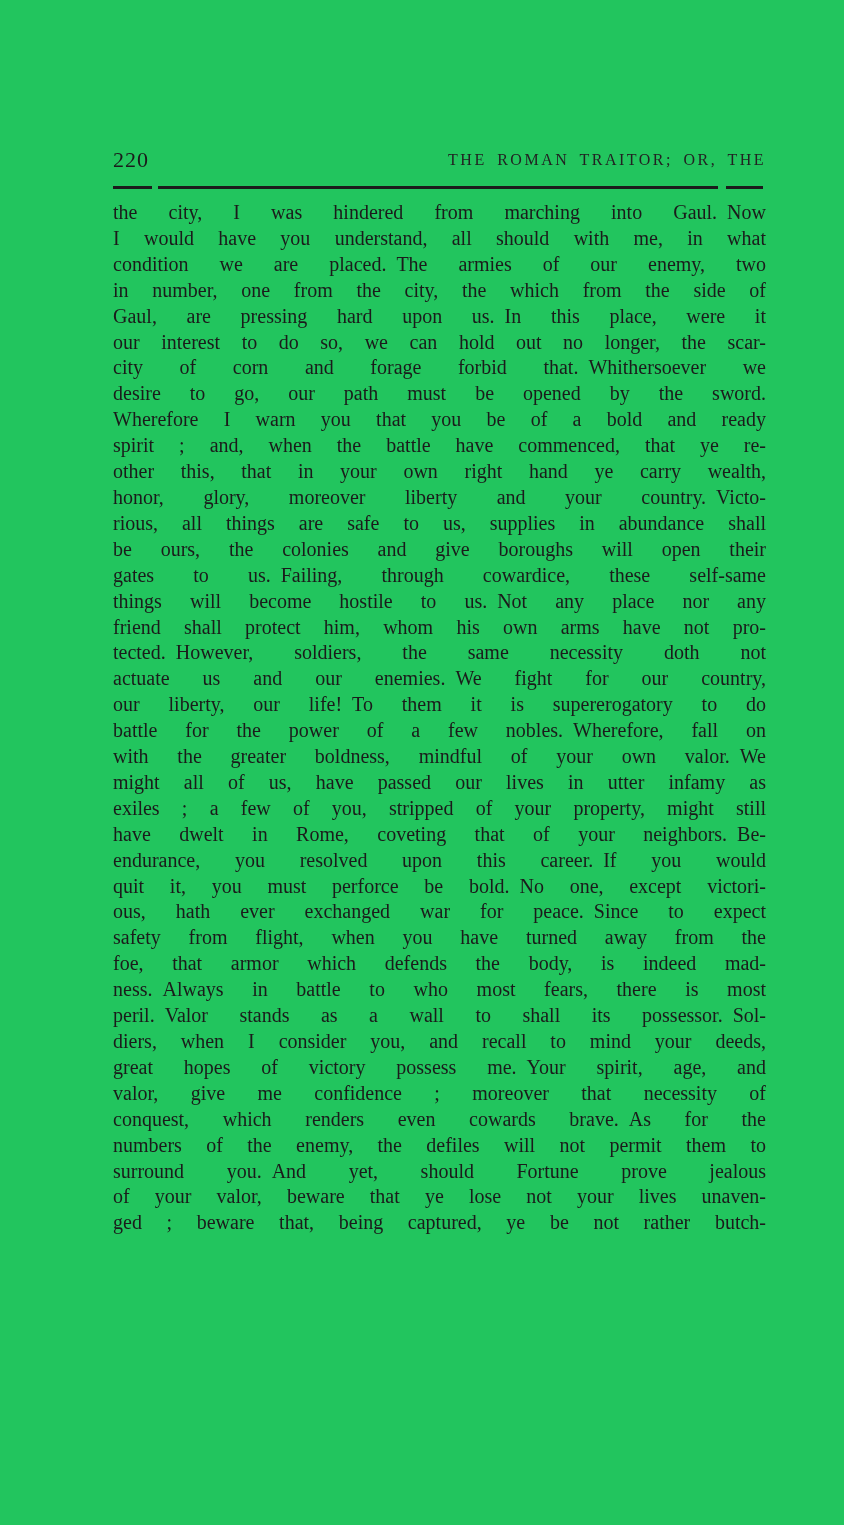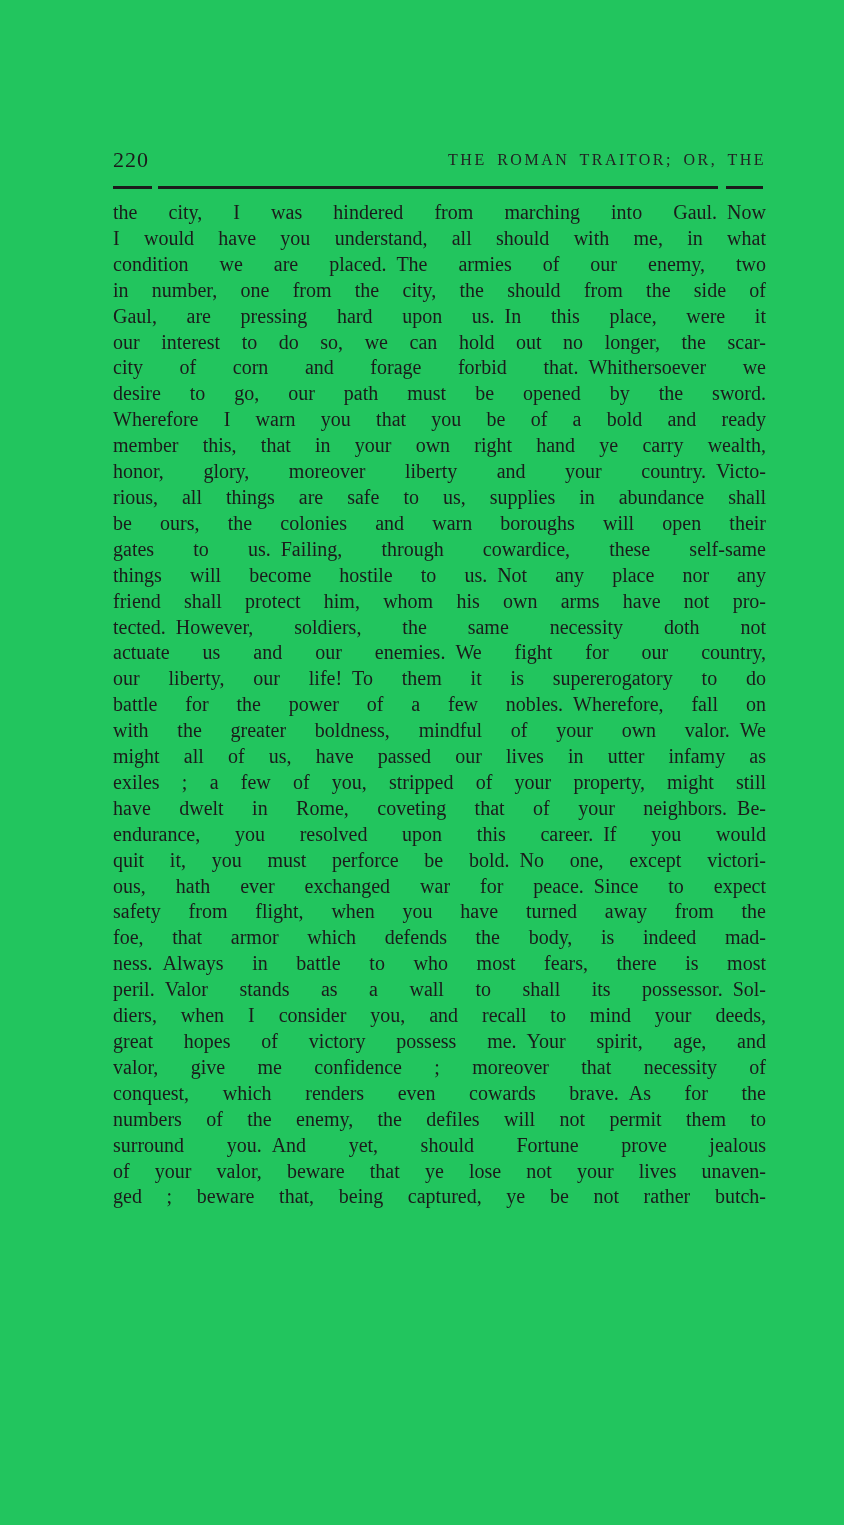--- a/index.html
+++ b/index.html
@@ -74,30 +74,31 @@
 <div class="page">
   <div class="header">
     <span class="page-number">220</span>
     <span class="running-title">THE ROMAN TRAITOR; OR, THE</span>
   </div>
   <div class="header-rule"></div>
   <div class="body-text">
       <div class="line">the city, I was hindered from marching into Gaul. Now</div>
       <div class="line">I would have you understand, all should with me, in what</div>
       <div class="line">condition we are placed. The armies of our enemy, two</div>
-      <div class="line">in number, one from the city, the should from the side of</div>
+      <div class="line">in number, one from the city, the which from the side of</div>
       <div class="line">Gaul, are pressing hard upon us. In this place, were it</div>
       <div class="line">our interest to do so, we can hold out no longer, the scar-</div>
       <div class="line">city of corn and forage forbid that. Whithersoever we</div>
       <div class="line">desire to go, our path must be opened by the sword.</div>
       <div class="line">Wherefore I warn you that you be of a bold and ready</div>
-      <div class="line">member this, that in your own right hand ye carry wealth,</div>
+      <div class="line">spirit ; and, when the battle have commenced, that ye re-</div>
+      <div class="line">other this, that in your own right hand ye carry wealth,</div>
       <div class="line">honor, glory, moreover liberty and your country. Victo-</div>
       <div class="line">rious, all things are safe to us, supplies in abundance shall</div>
-      <div class="line">be ours, the colonies and warn boroughs will open their</div>
+      <div class="line">be ours, the colonies and give boroughs will open their</div>
       <div class="line">gates to us. Failing, through cowardice, these self-same</div>
       <div class="line">things will become hostile to us. Not any place nor any</div>
       <div class="line">friend shall protect him, whom his own arms have not pro-</div>
       <div class="line">tected. However, soldiers, the same necessity doth not</div>
       <div class="line">actuate us and our enemies. We fight for our country,</div>
       <div class="line">our liberty, our life! To them it is supererogatory to do</div>
       <div class="line">battle for the power of a few nobles. Wherefore, fall on</div>
       <div class="line">with the greater boldness, mindful of your own valor. We</div>
       <div class="line">might all of us, have passed our lives in utter infamy as</div>
       <div class="line">exiles ; a few of you, stripped of your property, might still</div>

